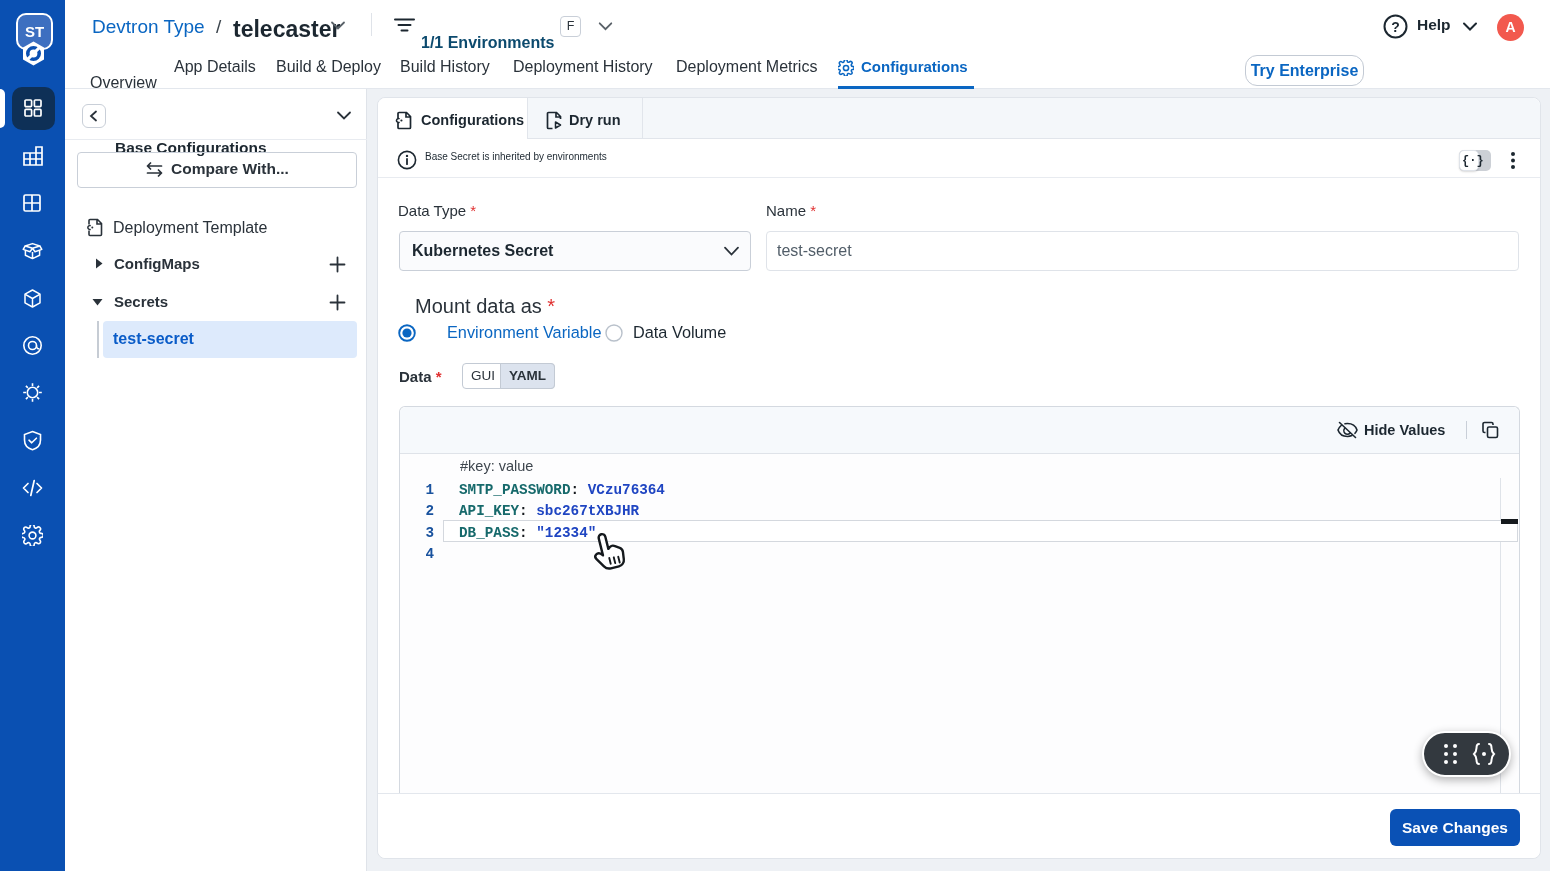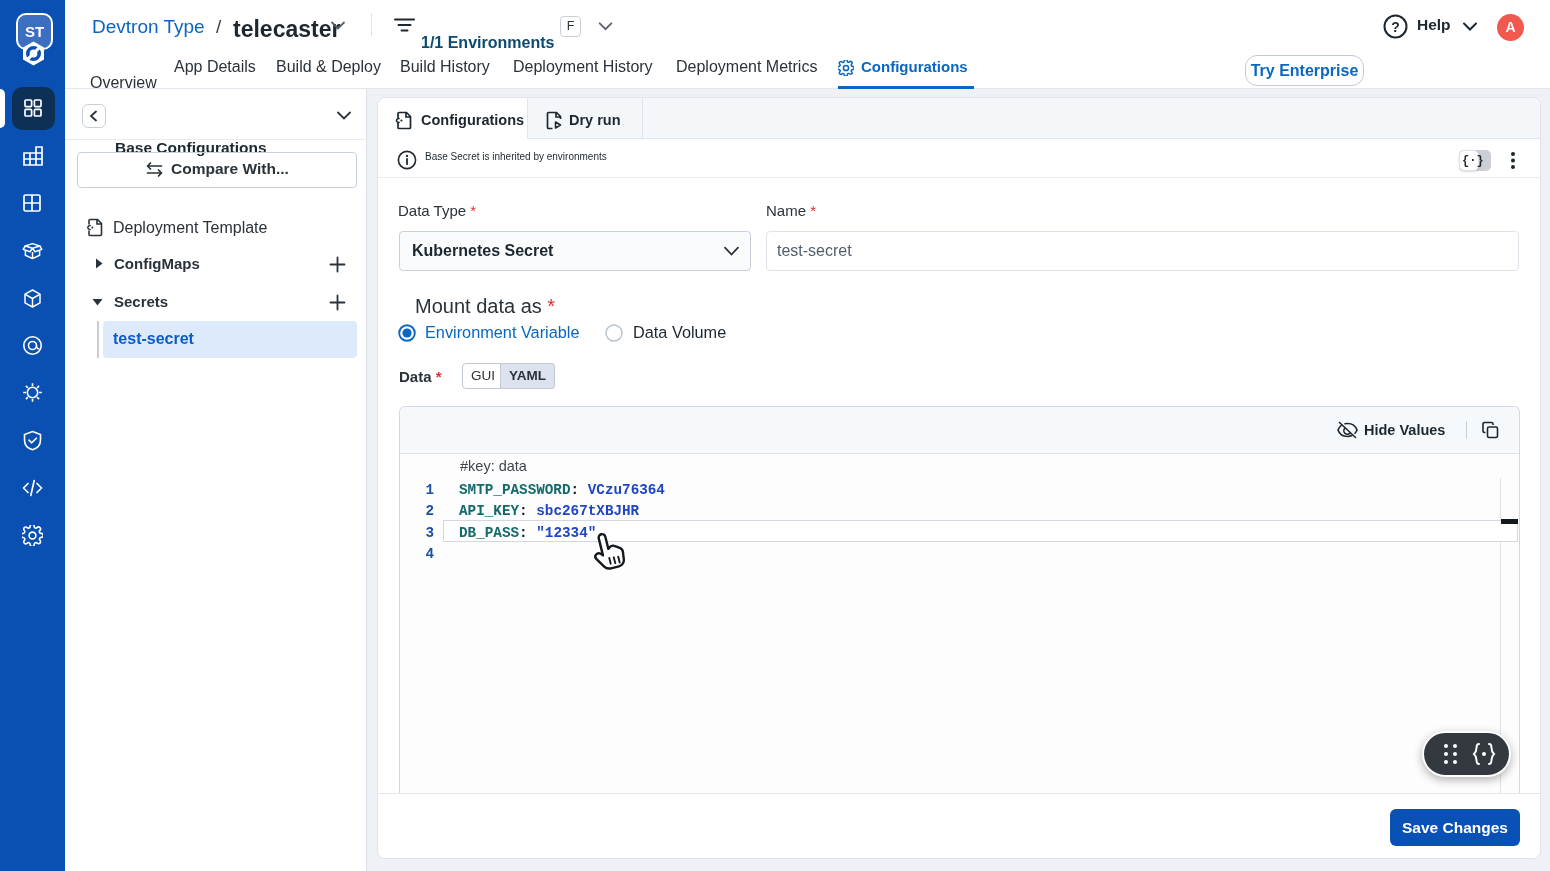--- a/index.html
+++ b/index.html
@@ -182,21 +182,21 @@
 <svg class="a" style="left:723px;top:246px;" width="17" height="11" viewBox="0 0 17 11" fill="none" stroke="#2a323a" stroke-width="1.8" stroke-linecap="round">
     <path d="M2 1.7 L8.5 8.5 L15 1.7"></path>
   </svg>
 <div class="a" style="left:766px;top:231px;width:753px;height:40px;border:1px solid #dfe3e9;border-radius:4px;background:#fff;"></div>
 <div class="a" style="left:777px;top:242px;font-size:16px;color:#515d68;">test-secret</div>
 <div class="a" style="left:415px;top:295px;font-size:20px;color:#2a323a;">Mount data as <span style="color:#e03030;">*</span></div>
 <svg class="a" style="left:398px;top:324px;" width="18" height="18" viewBox="0 0 18 18">
     <circle cx="9" cy="9" r="7.8" fill="#fff" stroke="#0a66c2" stroke-width="1.9"></circle>
     <circle cx="9" cy="9" r="4.6" fill="#0a66c2"></circle>
   </svg>
-<div class="a" style="left:425px;top:323px;font-size:16.3px;color:#0a66c2;">Environment Variable</div>
+<div class="a" style="left:447px;top:323px;font-size:16.3px;color:#0a66c2;">Environment Variable</div>
 <svg class="a" style="left:605px;top:324px;" width="18" height="18" viewBox="0 0 18 18">
     <circle cx="9" cy="9" r="8" fill="#fff" stroke="#b9c1cb" stroke-width="1.4"></circle>
   </svg>
 <div class="a" style="left:633px;top:323px;font-size:16.3px;color:#1c2730;">Data Volume</div>
 <div class="a bold" style="left:399px;top:368px;font-size:15px;color:#2a323a;">Data <span style="color:#e03030;">*</span></div>
 <div class="a" style="left:462px;top:363px;width:93px;height:26px;border:1px solid #c3cad4;border-radius:4px;background:#fff;"></div>
 <div class="a" style="left:500px;top:363px;width:55px;height:26px;border:1px solid #c3cad4;border-radius:0 4px 4px 0;background:#dce3ee;"></div>
 <div class="a" style="left:471px;top:368px;font-size:13.5px;color:#2a323a;">GUI</div>
 <div class="a bold" style="left:509px;top:368px;font-size:13.5px;color:#2a323a;">YAML</div>
 
@@ -216,21 +216,21 @@
 <div class="a" style="left:400px;top:454px;width:1119px;height:339px;background:#fdfdfe;"></div>
 
 <div class="a" style="left:1500px;top:478px;width:1px;height:315px;background:#dfe3e9;"></div>
 <div class="a" style="left:443px;top:520px;width:1075px;height:22px;border:1px solid #d4d8de;background:#fff;"></div>
 <div class="a" style="left:1501px;top:519px;width:17px;height:4.5px;background:#15191d;"></div>
 <div id="code" class="a" style="left:400px;top:454px;width:1103px;font-family:'Liberation Mono',monospace;font-size:14.3px;line-height:21.4px;font-weight:bold;">
   <div class="a" style="left:20px;top:26px;width:14px;text-align:right;color:#19529e;">1</div>
   <div class="a" style="left:20px;top:47px;width:14px;text-align:right;color:#19529e;">2</div>
   <div class="a" style="left:20px;top:69px;width:14px;text-align:right;color:#19529e;">3</div>
   <div class="a" style="left:20px;top:90px;width:14px;text-align:right;color:#19529e;">4</div>
-  <div class="a" style="left:60px;top:2px;color:#3e464e;font-family:'Liberation Sans',sans-serif;font-size:14.5px;font-weight:normal;">#key: data</div>
+  <div class="a" style="left:60px;top:2px;color:#3e464e;font-family:'Liberation Sans',sans-serif;font-size:14.5px;font-weight:normal;">#key: value</div>
   <div class="a" style="left:59px;top:26px;white-space:pre;"><span style="color:#16696b;">SMTP_PASSWORD</span><span style="color:#15191d;">:</span> <span style="color:#1f45c2;">VCzu76364</span></div>
   <div class="a" style="left:59px;top:47px;white-space:pre;"><span style="color:#16696b;">API_KEY</span><span style="color:#15191d;">:</span> <span style="color:#1f45c2;">sbc267tXBJHR</span></div>
   <div class="a" style="left:59px;top:69px;white-space:pre;"><span style="color:#16696b;">DB_PASS</span><span style="color:#15191d;">:</span> <span style="color:#1f45c2;">"12334"</span></div>
 </div>
 
 <svg class="a" style="left:586px;top:531px;" width="44" height="46" viewBox="0 0 44 46">
   <g transform="rotate(-14 20 20)">
   <path d="M16 6 a3.4 3.4 0 0 1 6.8 0 v12.5 l2.2 -1.6 a4 4 0 0 1 4.3 0.2 l4.8 3.2 a5 5 0 0 1 2.1 4.7 l-0.9 7.2 a6.5 6.5 0 0 1 -6.4 5.8 h-8.3 a7.5 7.5 0 0 1 -6.3 -3.6 l-5.6 -9.2 a3.1 3.1 0 0 1 0.9 -4.2 a3.6 3.6 0 0 1 4.6 0.5 l1.8 2 z" fill="#fff" stroke="#15191d" stroke-width="2.4" stroke-linejoin="round"></path>
   <path d="M21.5 27.5 v6 M26 28 v6 M30.5 28.5 v6" stroke="#15191d" stroke-width="1.9" fill="none" stroke-linecap="round"></path>
   </g>

